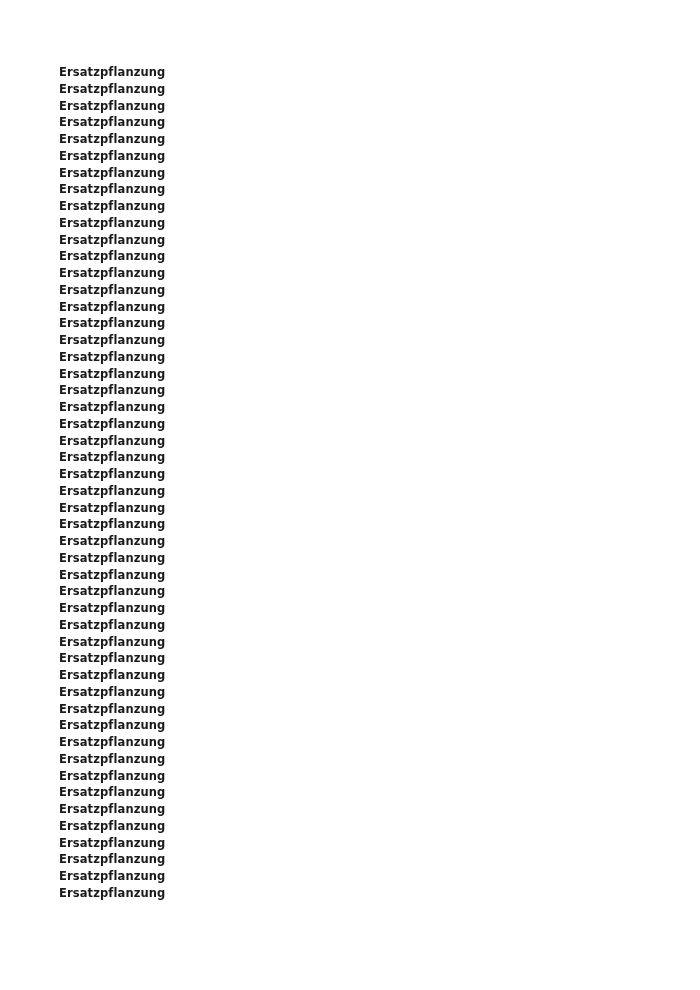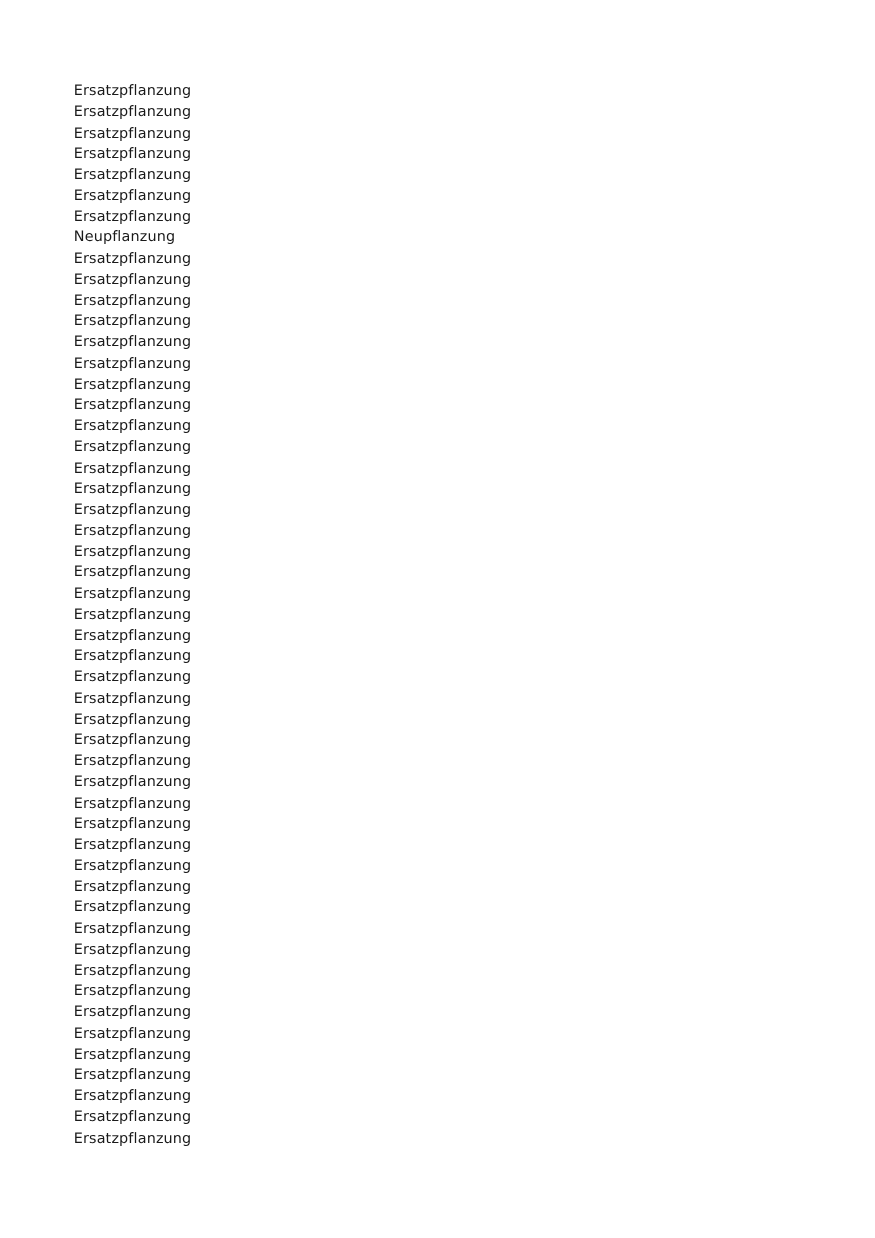--- a/index.html
+++ b/index.html
@@ -20,35 +20,35 @@
     left: 59px;
     top: 64px;
     width: 600px;
   }
   .entry {
     font-size: 11.5px;
     line-height: 16.75px;
     color: #1a1a1a;
     white-space: nowrap;
     letter-spacing: 0.01em;
+    font-weight: bold;
   }
 </style>
 </head>
 <body>
 
 <div class="page">
   <div class="content">
     <div class="entry">Ersatzpflanzung</div>
     <div class="entry">Ersatzpflanzung</div>
     <div class="entry">Ersatzpflanzung</div>
     <div class="entry">Ersatzpflanzung</div>
     <div class="entry">Ersatzpflanzung</div>
     <div class="entry">Ersatzpflanzung</div>
     <div class="entry">Ersatzpflanzung</div>
-    <div class="entry">Neupflanzung</div>
     <div class="entry">Ersatzpflanzung</div>
     <div class="entry">Ersatzpflanzung</div>
     <div class="entry">Ersatzpflanzung</div>
     <div class="entry">Ersatzpflanzung</div>
     <div class="entry">Ersatzpflanzung</div>
     <div class="entry">Ersatzpflanzung</div>
     <div class="entry">Ersatzpflanzung</div>
     <div class="entry">Ersatzpflanzung</div>
     <div class="entry">Ersatzpflanzung</div>
     <div class="entry">Ersatzpflanzung</div>

